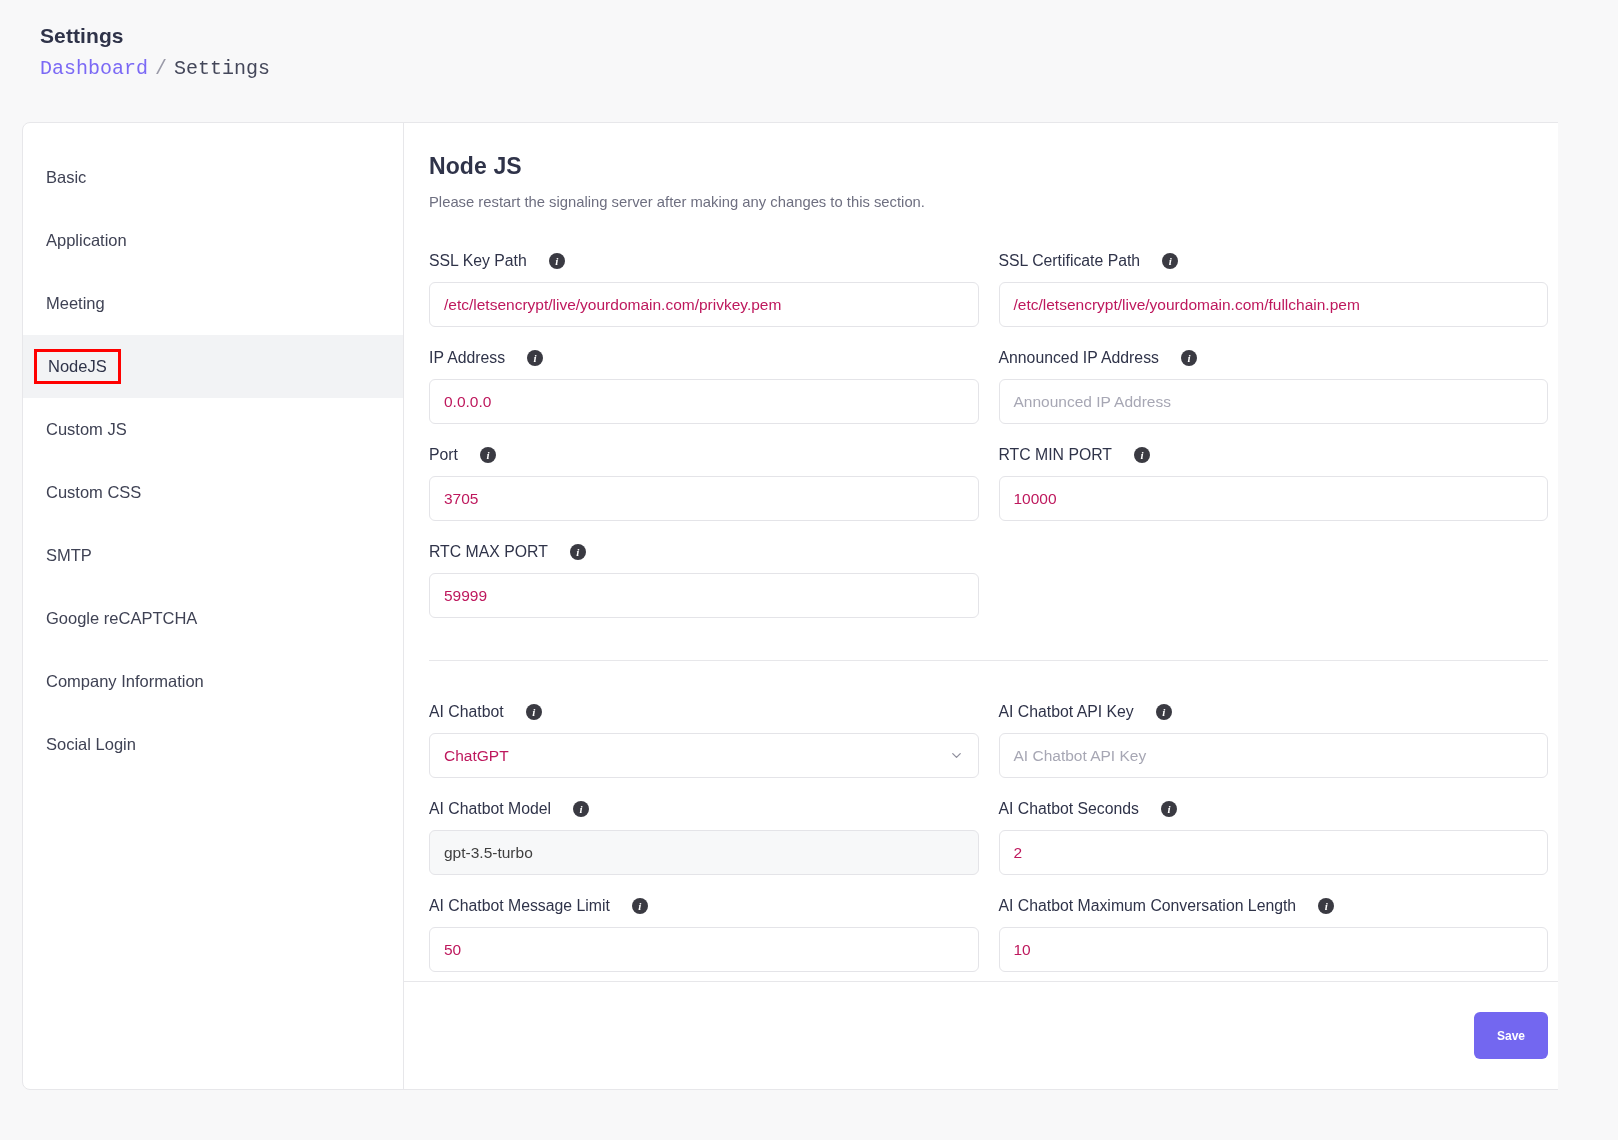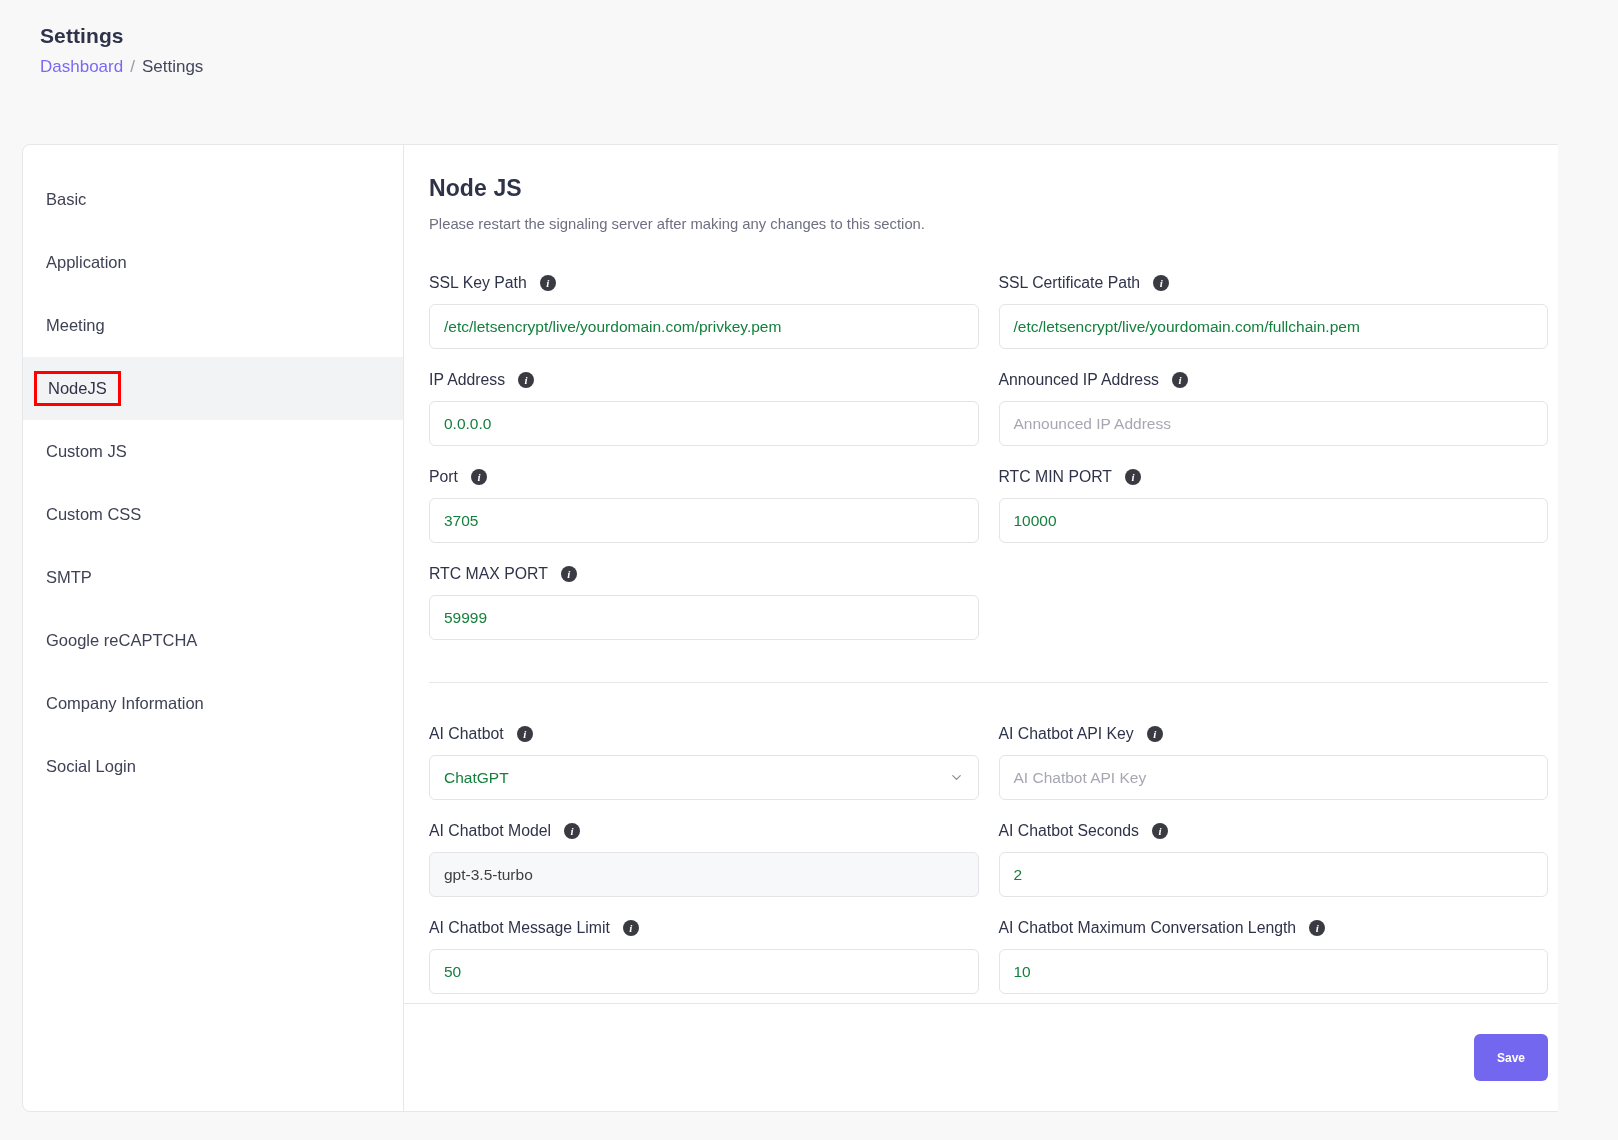--- a/index.html
+++ b/index.html
@@ -9,28 +9,28 @@
     font-family: "Liberation Sans", sans-serif;
     -webkit-font-smoothing: antialiased;
   }
   .page { position: relative; width: 1558px; height: 1140px; overflow: hidden; }
 
   
   .page-header { position: absolute; left: 40px; top: 24px; }
   .page-title {
     font-size: 21px; font-weight: bold; color: #2f3349; letter-spacing: .1px;
   }
-  .breadcrumb { margin-top: 9px; font-size: 17px; color: #4b4b5a; }
+  .breadcrumb { margin-top: 9px; font-size: 20px; color: #4b4b5a; font-family: Liberation Mono, monospace; }
   .breadcrumb a { color: #7b69f5; text-decoration: none; }
   .breadcrumb .sep { color: #9a9aa8; margin: 0 7px; }
   .breadcrumb .crumb-current { color: #44475a; }
 
   
   .card {
-    position: absolute; left: 22px; top: 144px;
+    position: absolute; left: 22px; top: 122px;
     width: 1574px; height: 968px;
     background: #ffffff;
     border: 1px solid #e7e7ea;
     border-radius: 8px;
     display: flex;
     overflow: hidden;
   }
 
   
   .settings-nav {
@@ -63,36 +63,36 @@
     margin-top: 14px; font-size: 14.8px; color: #6e6f80;
   }
 
   .form-grid {
     margin-top: 20px;
     display: grid; grid-template-columns: 1fr 1fr;
     column-gap: 20px; row-gap: 0px;
   }
   .field { margin-top: 22px; min-width: 0; }
   .field-label {
-    display: flex; align-items: center; gap: 13px;
+    display: flex; align-items: center; gap: 22px;
     font-size: 15.8px; color: #2f3349; font-weight: 500;
     margin-bottom: 12px;
   }
   .info-icon {
     width: 16px; height: 16px; border-radius: 50%;
     background: #3a3a42; color: #ffffff;
     font-size: 11px; line-height: 16px; text-align: center;
     font-family: "Liberation Serif", serif; font-style: italic;
     font-weight: bold; flex: 0 0 auto; cursor: pointer; user-select: none;
   }
   .input {
     width: 100%; height: 45px;
     border: 1px solid #e4e4e8; border-radius: 6px;
     background: #ffffff;
-    font-size: 15.5px; color: #15803d;
+    font-size: 15.5px; color: #be185d;
     padding: 0 14px;
     display: flex; align-items: center;
     font-family: "Liberation Sans", sans-serif;
     outline: none;
   }
   .input.placeholder { color: #a7a7b4; }
   .input.disabled { background: #f7f8f9; color: #404040; }
   .select {
     justify-content: space-between; cursor: pointer;
   }

